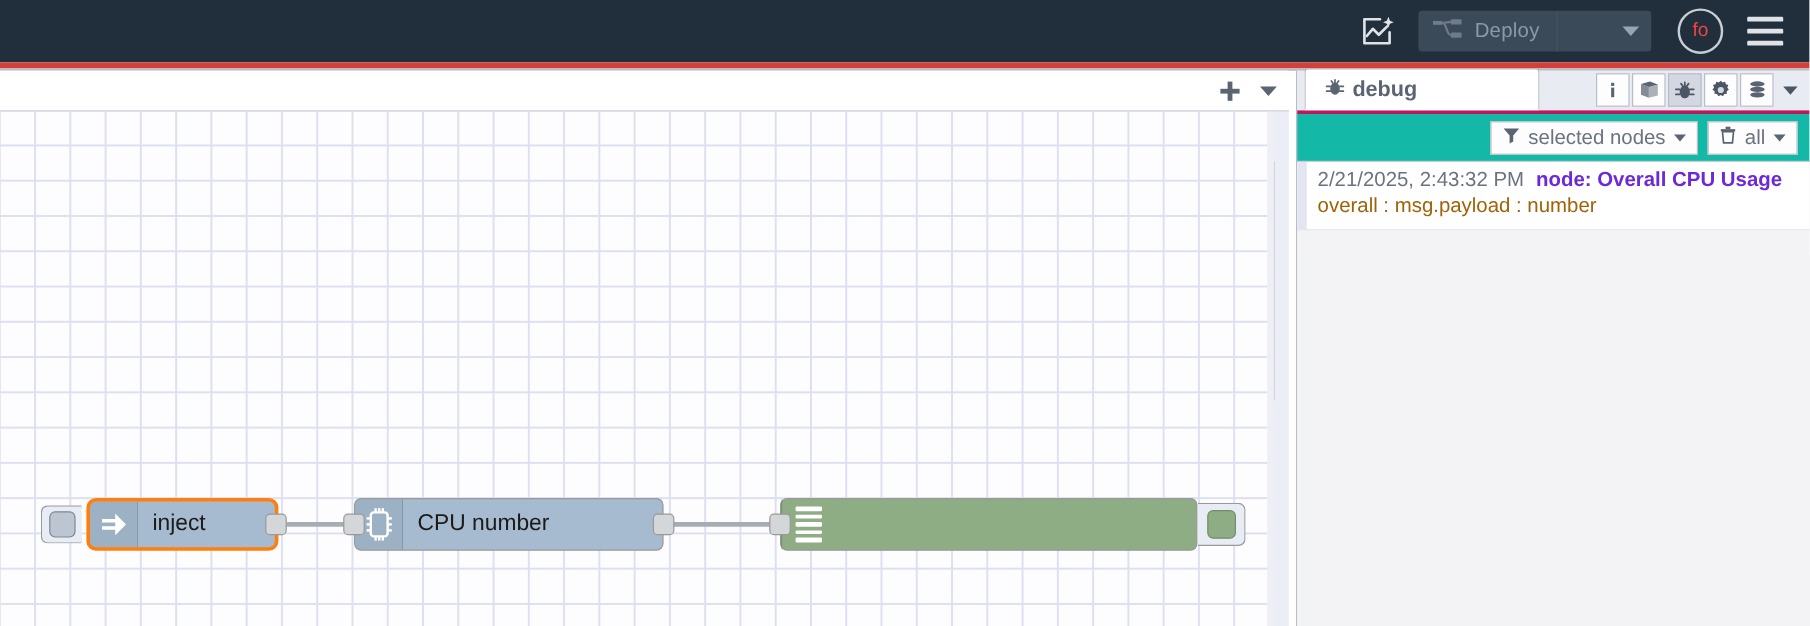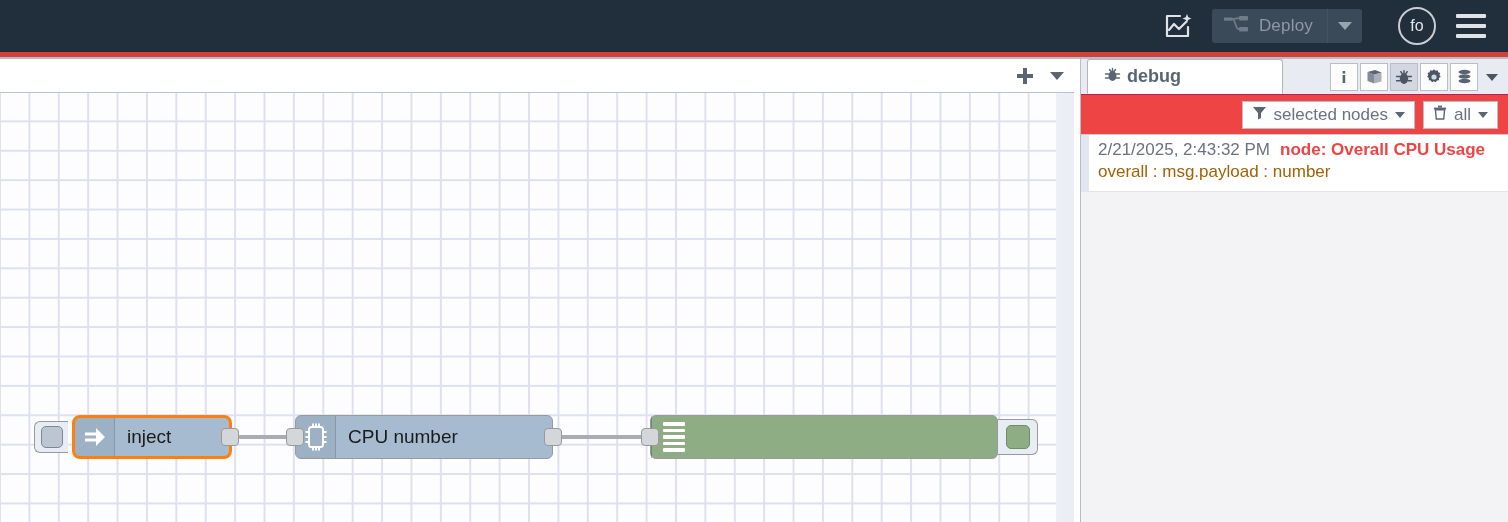--- a/index.html
+++ b/index.html
@@ -30,25 +30,26 @@
 
   .hdr-icon-btn {
     width: 40px; height: 40px;
     display: flex; align-items: center; justify-content: center;
     cursor: pointer;
   }
   .hdr-icon-btn svg { display: block; }
 
   #deploy-button {
     display: flex; align-items: center;
-    height: 34px; margin-left: 14px; margin-right: 36px;
+    height: 34px; margin-left: 14px; margin-right: 22px;
     background: #3b4a58;
     border-radius: 3px;
     cursor: default;
     opacity: 1;
+    gap: 44px;
   }
   #deploy-main {
     display: flex; align-items: center; gap: 9px;
     padding: 0 14px 0 12px;
     height: 34px;
     border-right: 1px solid #46545f;
   }
   #deploy-label {
     color: #8d99a4; font-size: 17px; letter-spacing: .2px;
   }
@@ -60,21 +61,21 @@
     width: 0; height: 0;
     border-left: 7px solid transparent;
     border-right: 7px solid transparent;
     border-top: 8px solid #9aa4ae;
   }
 
   #user-avatar {
     width: 38px; height: 38px; border-radius: 50%;
     border: 2px solid #c9ced4;
     display: flex; align-items: center; justify-content: center;
-    color: #e5e5e5; font-size: 16px;
+    color: #ef4444; font-size: 16px;
     margin-right: 20px; cursor: pointer;
   }
 
   #main-menu-button {
     width: 34px; height: 34px; margin-right: 18px;
     display: flex; flex-direction: column; justify-content: center;
     gap: 6px; cursor: pointer;
   }
   #main-menu-button i {
     display: block; height: 4px; width: 30px; background: #dfe3e7; border-radius: 1px;
@@ -223,21 +224,21 @@
   
   #sidebar {
     position: absolute; top: 59px; left: 1080px; width: 428px; height: 463px;
     background: #f3f3f6;
     border-left: 1px solid #b8bcc4;
   }
   #sb-tabrow {
     position: relative; height: 36px; width: 100%;
     display: flex; align-items: flex-end;
     background: #e9ebf2;
-    border-bottom: 1px solid #be185d;
+    border-bottom: 3px solid #be185d;
   }
   #sb-tab-debug {
     margin-left: 6px;
     height: 35px; min-width: 196px;
     background: #fff;
     border: 1px solid #b0b4bd; border-bottom: 1px solid #fff;
     border-radius: 3px 3px 0 0;
     display: flex; align-items: center; gap: 6px;
     padding: 0 16px;
     cursor: pointer;
@@ -256,21 +257,21 @@
   }
   .sb-tool.active { background: #d3d7e2; }
   .sb-tool-caret {
     width: 24px; height: 28px; display: flex; align-items: center; justify-content: center;
     cursor: pointer;
   }
   .sb-tool-caret .caret-dn { border-top-color: #4b5563; border-left-width: 6px; border-right-width: 6px; border-top-width: 7px; }
 
   #sb-filterrow {
     height: 40px; width: 100%;
-    background: #ef4444;
+    background: #14b8a6;
     border-bottom: 1px solid #c8ccd4;
     display: flex; align-items: center; justify-content: flex-end;
     gap: 8px; padding-right: 10px;
   }
   .sb-filter-btn {
     height: 28px;
     border: 1px solid #b9bdc6; background: #fdfdfe;
     display: flex; align-items: center; gap: 7px;
     padding: 0 9px;
     color: #6b7280; font-size: 17px;
@@ -285,21 +286,21 @@
   .debug-msg {
     position: relative;
     background: #fff;
     border-bottom: 1px solid #e3e4ea;
     border-left: 8px solid #e3e6f0;
     padding: 5px 8px 9px 9px;
     cursor: pointer;
   }
   .dm-line1 { display: flex; align-items: baseline; gap: 10px; white-space: nowrap; }
   .dm-time { color: #6b7280; font-size: 17px; }
-  .dm-nodename { color: #ef4444; font-size: 17px; font-weight: bold; }
+  .dm-nodename { color: #6d28d9; font-size: 17px; font-weight: bold; }
   .dm-line2 { color: #a16207; font-size: 17px; margin-top: 2px; }
   .dm-value {
     color: #2b2bd0; font-size: 19px; margin-top: 4px;
     font-family: "DejaVu Sans Mono", monospace;
   }
 </style>
 </head>
 <body>
 
 <div id="app">

